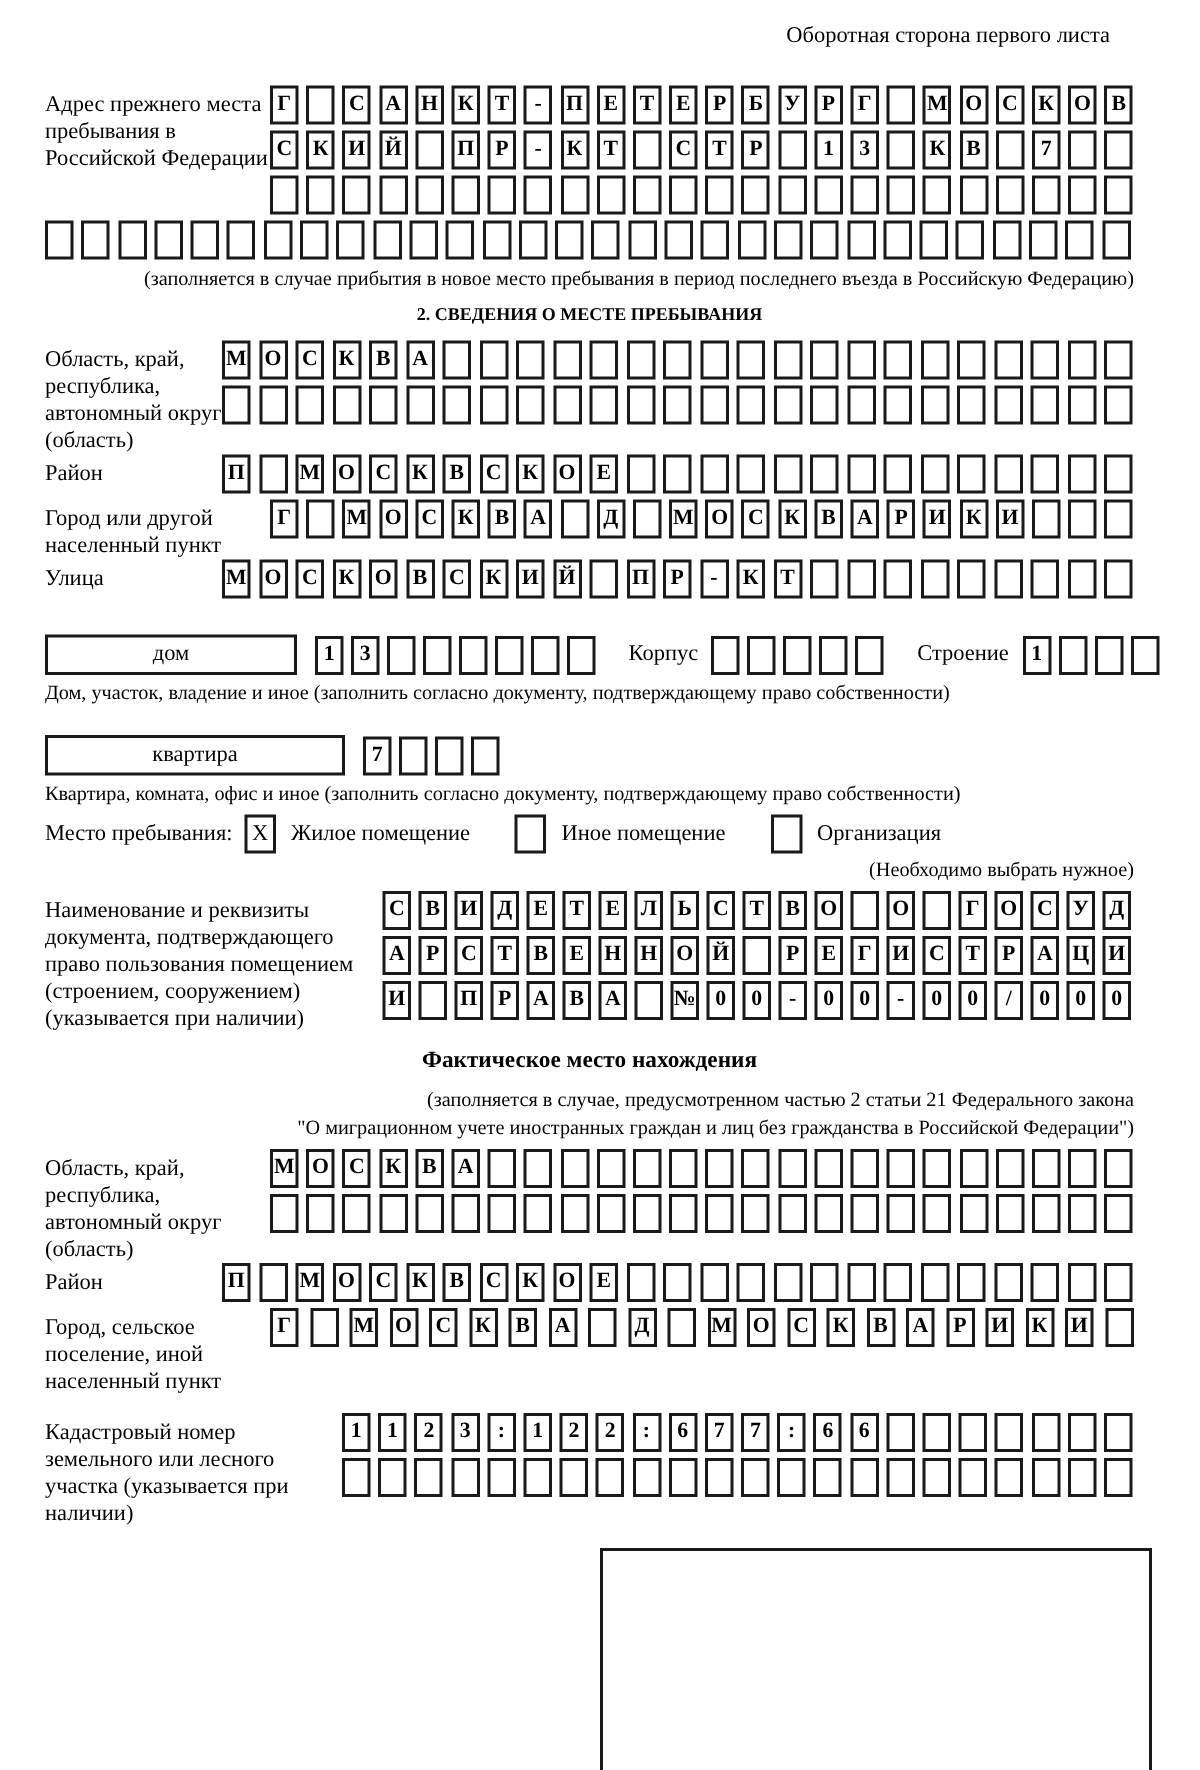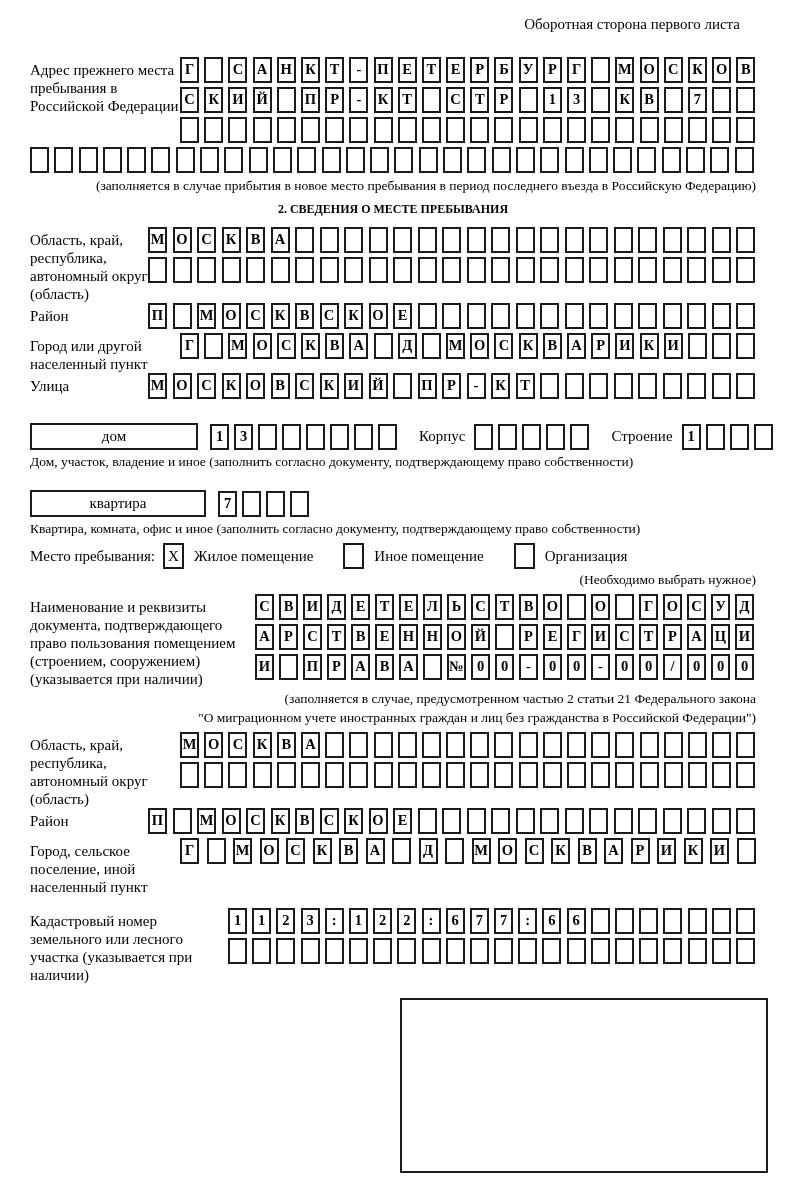--- a/index.html
+++ b/index.html
@@ -26,21 +26,21 @@
 
   .fnote { font-size: 13.5px; line-height: 17px; }
   .center { text-align: right; }
   .note-full { width: 726px; margin: 2px 0 6px; }
 
   .sec-title { width: 726px; text-align: center; font-weight: bold; font-size: 12px; margin: 8px 0 10px; }
 
   .inline-row { display: flex; align-items: center; margin: 20px 0 3px; }
   .fieldbox { border: 2px solid #1a1a1a; height: 27px; display: flex; align-items: center; justify-content: center; font-size: 15px; flex: none; }
   .dom-box { width: 168px; margin-right: 12px; }
-  .kv-box  { width: 176px; margin-right: 12px; }
+  .kv-box  { width: 200px; margin-right: 12px; }
   .il { font-size: 15px; margin: 0 9px 0 22px; }
 
   .mesto { display: flex; align-items: center; margin-top: 6px; font-size: 15px; }
   .cbox { flex: none; width: 21px; height: 26px; border: 2px solid #1a1a1a; text-align: center; font-size: 15px; line-height: 22px; }
   .ml8 { margin-left: 8px; } .ml10 { margin-left: 10px; } .ml30 { margin-left: 30px; }
 
   .fact-title { width: 726px; text-align: center; font-weight: bold; font-size: 15.5px; margin: 10px 0 8px; }
   .kad-block { margin-top: 12px; }
 
   .stamp-wrap { margin-left: 370px; margin-top: 14px; width: 368px; }
@@ -444,20 +444,21 @@
           <span class="cell">0</span>
           <span class="cell">0</span>
           <span class="cell">/</span>
           <span class="cell">0</span>
           <span class="cell">0</span>
           <span class="cell">0</span>
         </div>
     </div>
   </div>
 
+  <div class="fact-title">Фактическое место нахождения</div>
   <div class="fnote center note-full" style="margin-bottom:0">(заполняется в случае, предусмотренном частью 2 статьи 21 Федерального закона</div>
   <div class="fnote center note-full">"О миграционном учете иностранных граждан и лиц без гражданства в Российской Федерации")</div>
 
   <div class="row">
     <div class="lbl w150">Область, край, республика, автономный округ (область)</div>
     <div>
       <div class="grid gap52">
           <span class="cell">М</span>
           <span class="cell">О</span>
           <span class="cell">С</span>

